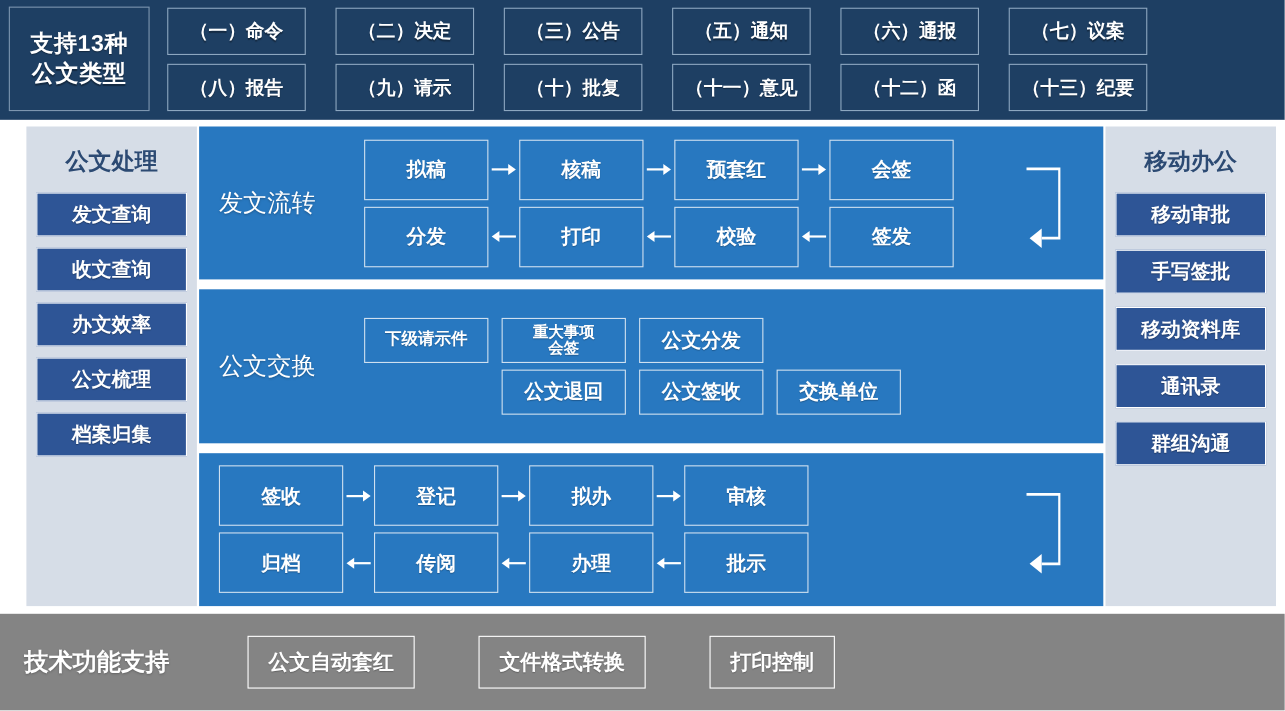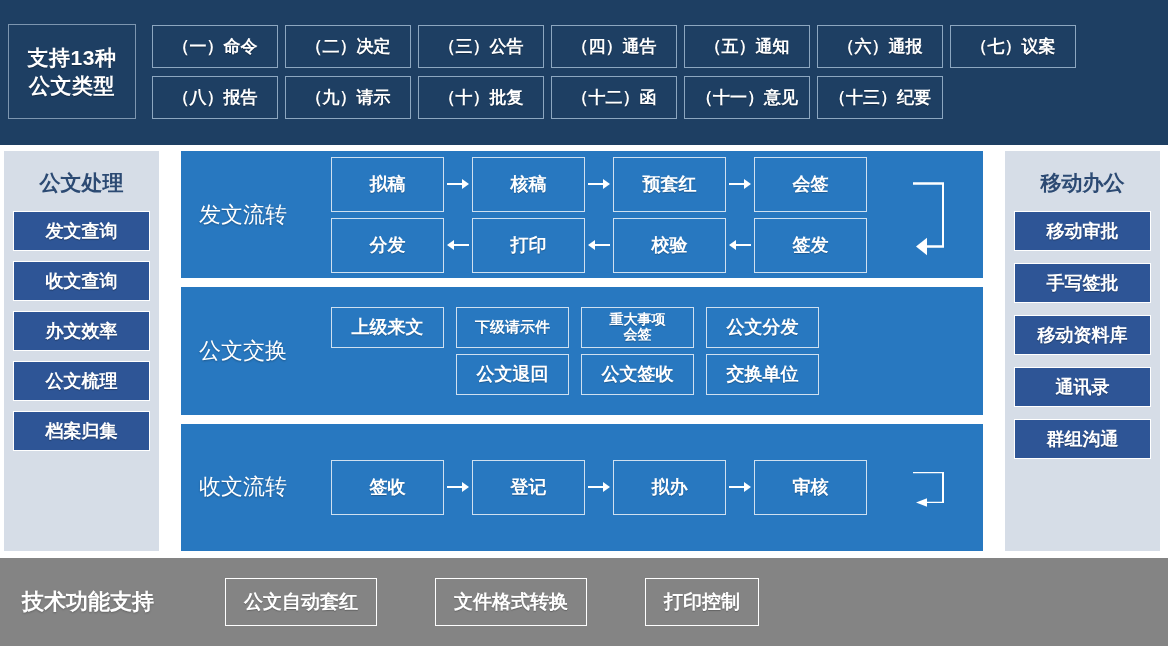--- a/index.html
+++ b/index.html
@@ -12,21 +12,21 @@
   }
   #page {
     position: relative;
     width: 1168px; height: 646px;
     background: #ffffff;
     display: flex; flex-direction: column;
   }
 
   
   .header {
-    height: 145px;
+    height: 109px;
     background: #1e3f63;
     display: flex;
     align-items: center;
     padding: 6px 8px 8px 8px;
     flex: 0 0 auto;
   }
   .header-title {
     width: 128px; height: 95px;
     border: 1px solid #7d96b0;
     color: #ffffff;
@@ -36,38 +36,38 @@
     letter-spacing: .5px;
     flex: 0 0 auto;
     text-shadow: 0 1px 1px rgba(0,0,0,.35);
   }
   .doc-types {
     margin-left: 16px;
     display: flex; flex-direction: column;
     gap: 8px;
     flex: 1 1 auto;
   }
-  .doc-row { display: flex; gap: 7px; }
+  .doc-row { display: flex; gap: 27px; }
   .doc-btn {
     width: 126px; height: 43px;
     border: 1px solid #8da7c0;
     color: #ffffff;
     font-size: 17px; font-weight: bold;
     display: flex; align-items: center; justify-content: center;
     background: transparent;
     text-shadow: 0 1px 1px rgba(0,0,0,.35);
     white-space: nowrap;
   }
 
   
   .body-area {
     flex: 1 1 auto;
     display: flex;
-    padding: 6px 8px 0 4px;
-    gap: 22px;
+    padding: 6px 8px 0 24px;
+    gap: 2px;
     background: #ffffff;
     min-height: 0;
   }
 
   
   .side-panel {
     background: #d6dde7;
     display: flex; flex-direction: column;
     align-items: center;
     padding: 10px 9px 12px 9px;
@@ -236,31 +236,30 @@
   <div class="header">
     <div class="header-title">
       <span>支持13种</span>
       <span>公文类型</span>
     </div>
     <div class="doc-types">
       <div class="doc-row">
         <div class="doc-btn">（一）命令</div>
         <div class="doc-btn">（二）决定</div>
         <div class="doc-btn">（三）公告</div>
-        <div class="doc-btn">（四）通告</div>
         <div class="doc-btn">（五）通知</div>
         <div class="doc-btn">（六）通报</div>
         <div class="doc-btn">（七）议案</div>
       </div>
       <div class="doc-row">
         <div class="doc-btn">（八）报告</div>
         <div class="doc-btn">（九）请示</div>
         <div class="doc-btn">（十）批复</div>
+        <div class="doc-btn">（十一）意见</div>
         <div class="doc-btn">（十二）函</div>
-        <div class="doc-btn">（十一）意见</div>
         <div class="doc-btn">（十三）纪要</div>
       </div>
     </div>
   </div>
 
   <div class="body-area">
 
     <div class="side-panel side-left">
       <div class="side-title">公文处理</div>
       <div class="side-btn">发文查询</div>
@@ -299,48 +298,55 @@
               <polygon points="14,64 14,78 3,71" fill="#ffffff"></polygon>
             </svg>
           </div>
         </div>
       </div>
 
       <div class="flow-section">
         <div class="flow-label">公文交换</div>
         <div class="exchange-grid">
           <div class="exchange-row">
-            <div class="ex-node">上级来文</div>
             <div class="ex-node small">下级请示件</div>
             <div class="ex-node two-line">
               <span>重大事项</span>
               <span>会签</span>
             </div>
             <div class="ex-node">公文分发</div>
           </div>
           <div class="exchange-row">
             <div class="ex-node spacer"></div>
             <div class="ex-node">公文退回</div>
             <div class="ex-node">公文签收</div>
             <div class="ex-node">交换单位</div>
           </div>
         </div>
       </div>
 
       <div class="flow-section">
-        <div class="flow-label">收文流转</div>
         <div class="flow-grid">
           <div class="flow-row">
             <div class="node">签收</div>
             <div class="arrow"></div>
             <div class="node">登记</div>
             <div class="arrow"></div>
             <div class="node">拟办</div>
             <div class="arrow"></div>
             <div class="node">审核</div>
+          </div>
+          <div class="flow-row">
+            <div class="node">归档</div>
+            <div class="arrow left"></div>
+            <div class="node">传阅</div>
+            <div class="arrow left"></div>
+            <div class="node">办理</div>
+            <div class="arrow left"></div>
+            <div class="node">批示</div>
           </div>
           <div class="loopback">
             <svg viewBox="0 0 56 92" preserveAspectRatio="none">
               <path d="M0 21 H30 V71 H14" fill="none" stroke="#ffffff" stroke-width="2"></path>
               <polygon points="14,64 14,78 3,71" fill="#ffffff"></polygon>
             </svg>
           </div>
         </div>
       </div>
 

